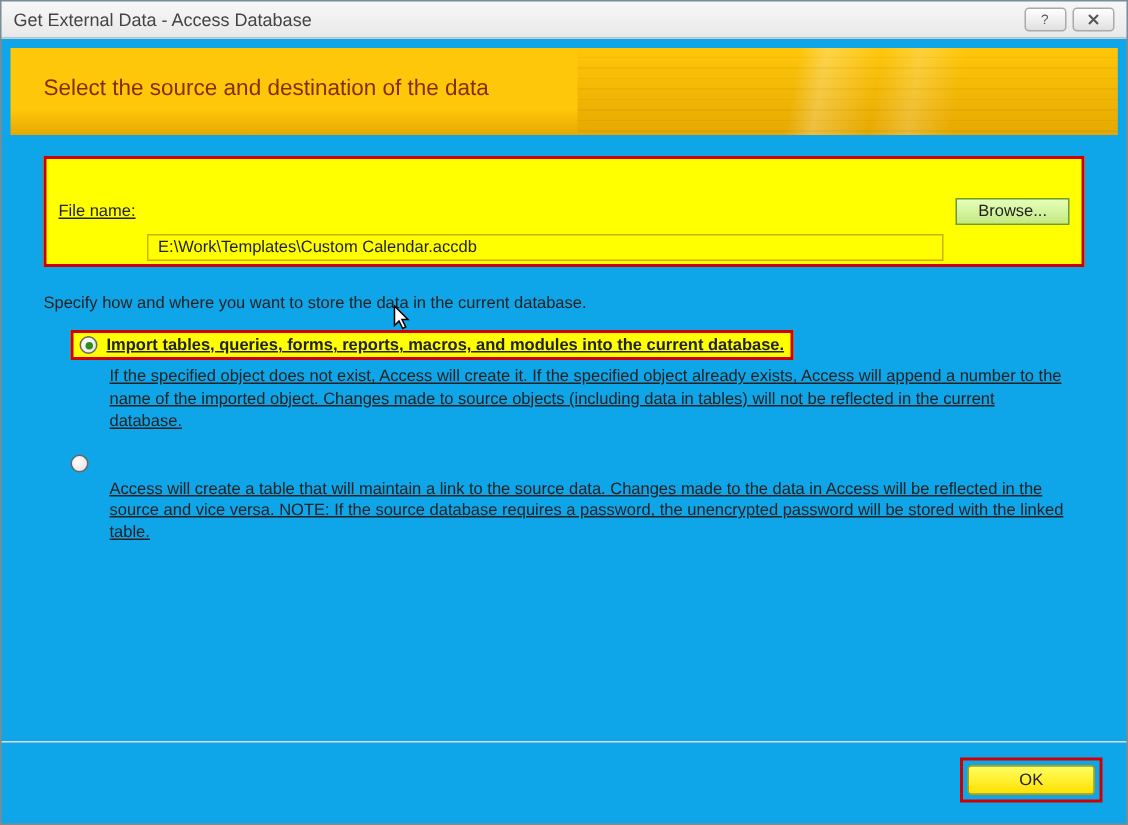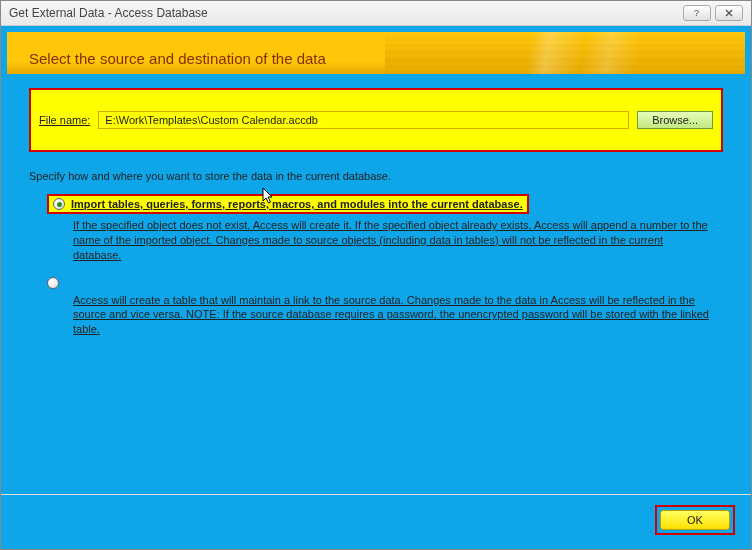--- a/index.html
+++ b/index.html
@@ -48,21 +48,21 @@
     justify-content: center;
     font-size: 10px;
     color: #555;
     cursor: pointer;
   }
   .tb-btn svg { width: 10px; height: 10px; }
   .header-band {
     margin: 6px 6px 0 6px;
     background: linear-gradient(to bottom, #ffc70a 0%, #ffc70a 70%, #e6a800 100%);
     padding: 18px 22px 14px 22px;
-    height: 42px;
+    height: 58px;
     position: relative;
   }
   .header-band .title {
     font-size: 15px;
     color: #862d00;
   }
   .header-band::after {
     content: "";
     position: absolute;
     right: 0; top: 0; bottom: 0; width: 360px;
@@ -79,33 +79,34 @@
     padding: 14px 28px 10px 28px;
     flex: 1;
     position: relative;
   }
   .source-text { margin-bottom: 15px; }
   .file-row {
     border: 2px solid #d00000;
     background: #ffff00;
     display: flex;
     align-items: center;
-    padding: 21px 8px;
+    padding: 2px 8px;
     gap: 8px;
   }
   .file-label {
     font-size: 11px;
     text-decoration: underline;
     white-space: nowrap;
   }
   .file-path {
     flex: 1;
     border: 1px solid #d2b000;
     background: #ffff00;
     padding: 2px 6px;
+    margin-top: 48px;
   }
   .browse-btn {
     border: 1px solid #6a9a3a;
     background: linear-gradient(#e6ffb8, #c3e883);
     padding: 2px 14px;
     font-size: 11px;
     cursor: pointer;
     color: #222;
   }
   .specify-how { margin-top: 18px; }
@@ -166,21 +167,21 @@
     display: flex;
     justify-content: flex-end;
     gap: 12px;
     align-items: center;
   }
   .ok-wrap {
     border: 2px solid #d00000;
     padding: 3px;
   }
   .btn {
-    width: 70px;
+    width: 85px;
     padding: 3px 0;
     border: 1px solid #999;
     border-radius: 3px;
     text-align: center;
     font-size: 11px;
     cursor: pointer;
     background: linear-gradient(#fdfdfd, #e5e5e5);
   }
   .btn.ok {
     background: linear-gradient(#ffff60, #ffe000);

